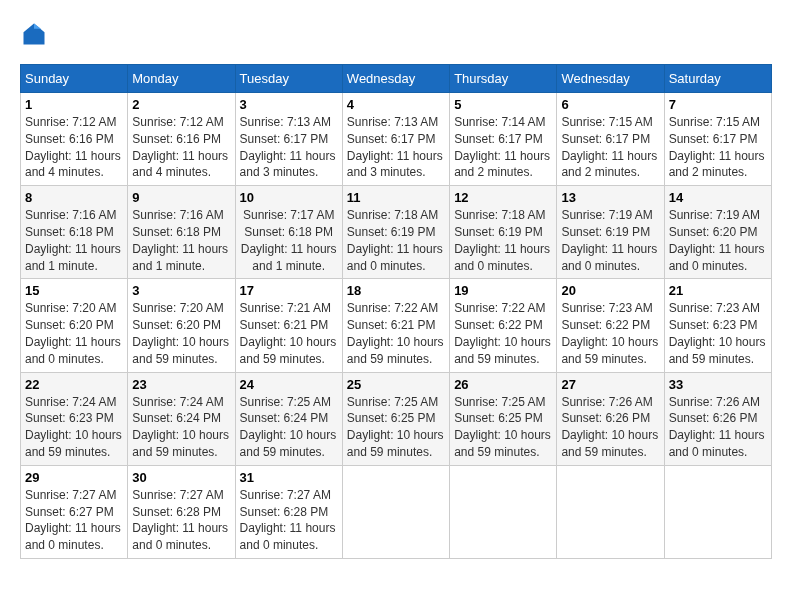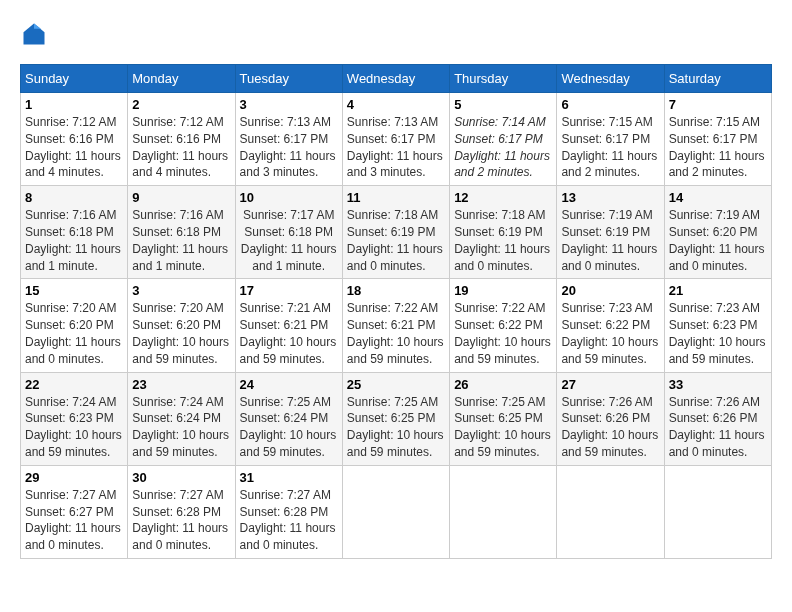--- a/index.html
+++ b/index.html
@@ -141,21 +141,21 @@
         </td>
         <td>
           <span class="day-num">4</span>
           <div class="day-info" style="white-space: pre-line;">Sunrise: 7:13 AM
 Sunset: 6:17 PM
 Daylight: 11 hours
 and 3 minutes.</div>
         </td>
         <td>
           <span class="day-num">5</span>
-          <div class="day-info" style="white-space: pre-line; font-style: italic;">Sunrise: 7:14 AM
+          <div class="day-info" style="white-space: pre-line;">Sunrise: 7:14 AM
 Sunset: 6:17 PM
 Daylight: 11 hours
 and 2 minutes.</div>
         </td>
         <td>
           <span class="day-num">6</span>
           <div class="day-info" style="white-space: pre-line;">Sunrise: 7:15 AM
 Sunset: 6:17 PM
 Daylight: 11 hours
 and 2 minutes.</div>

